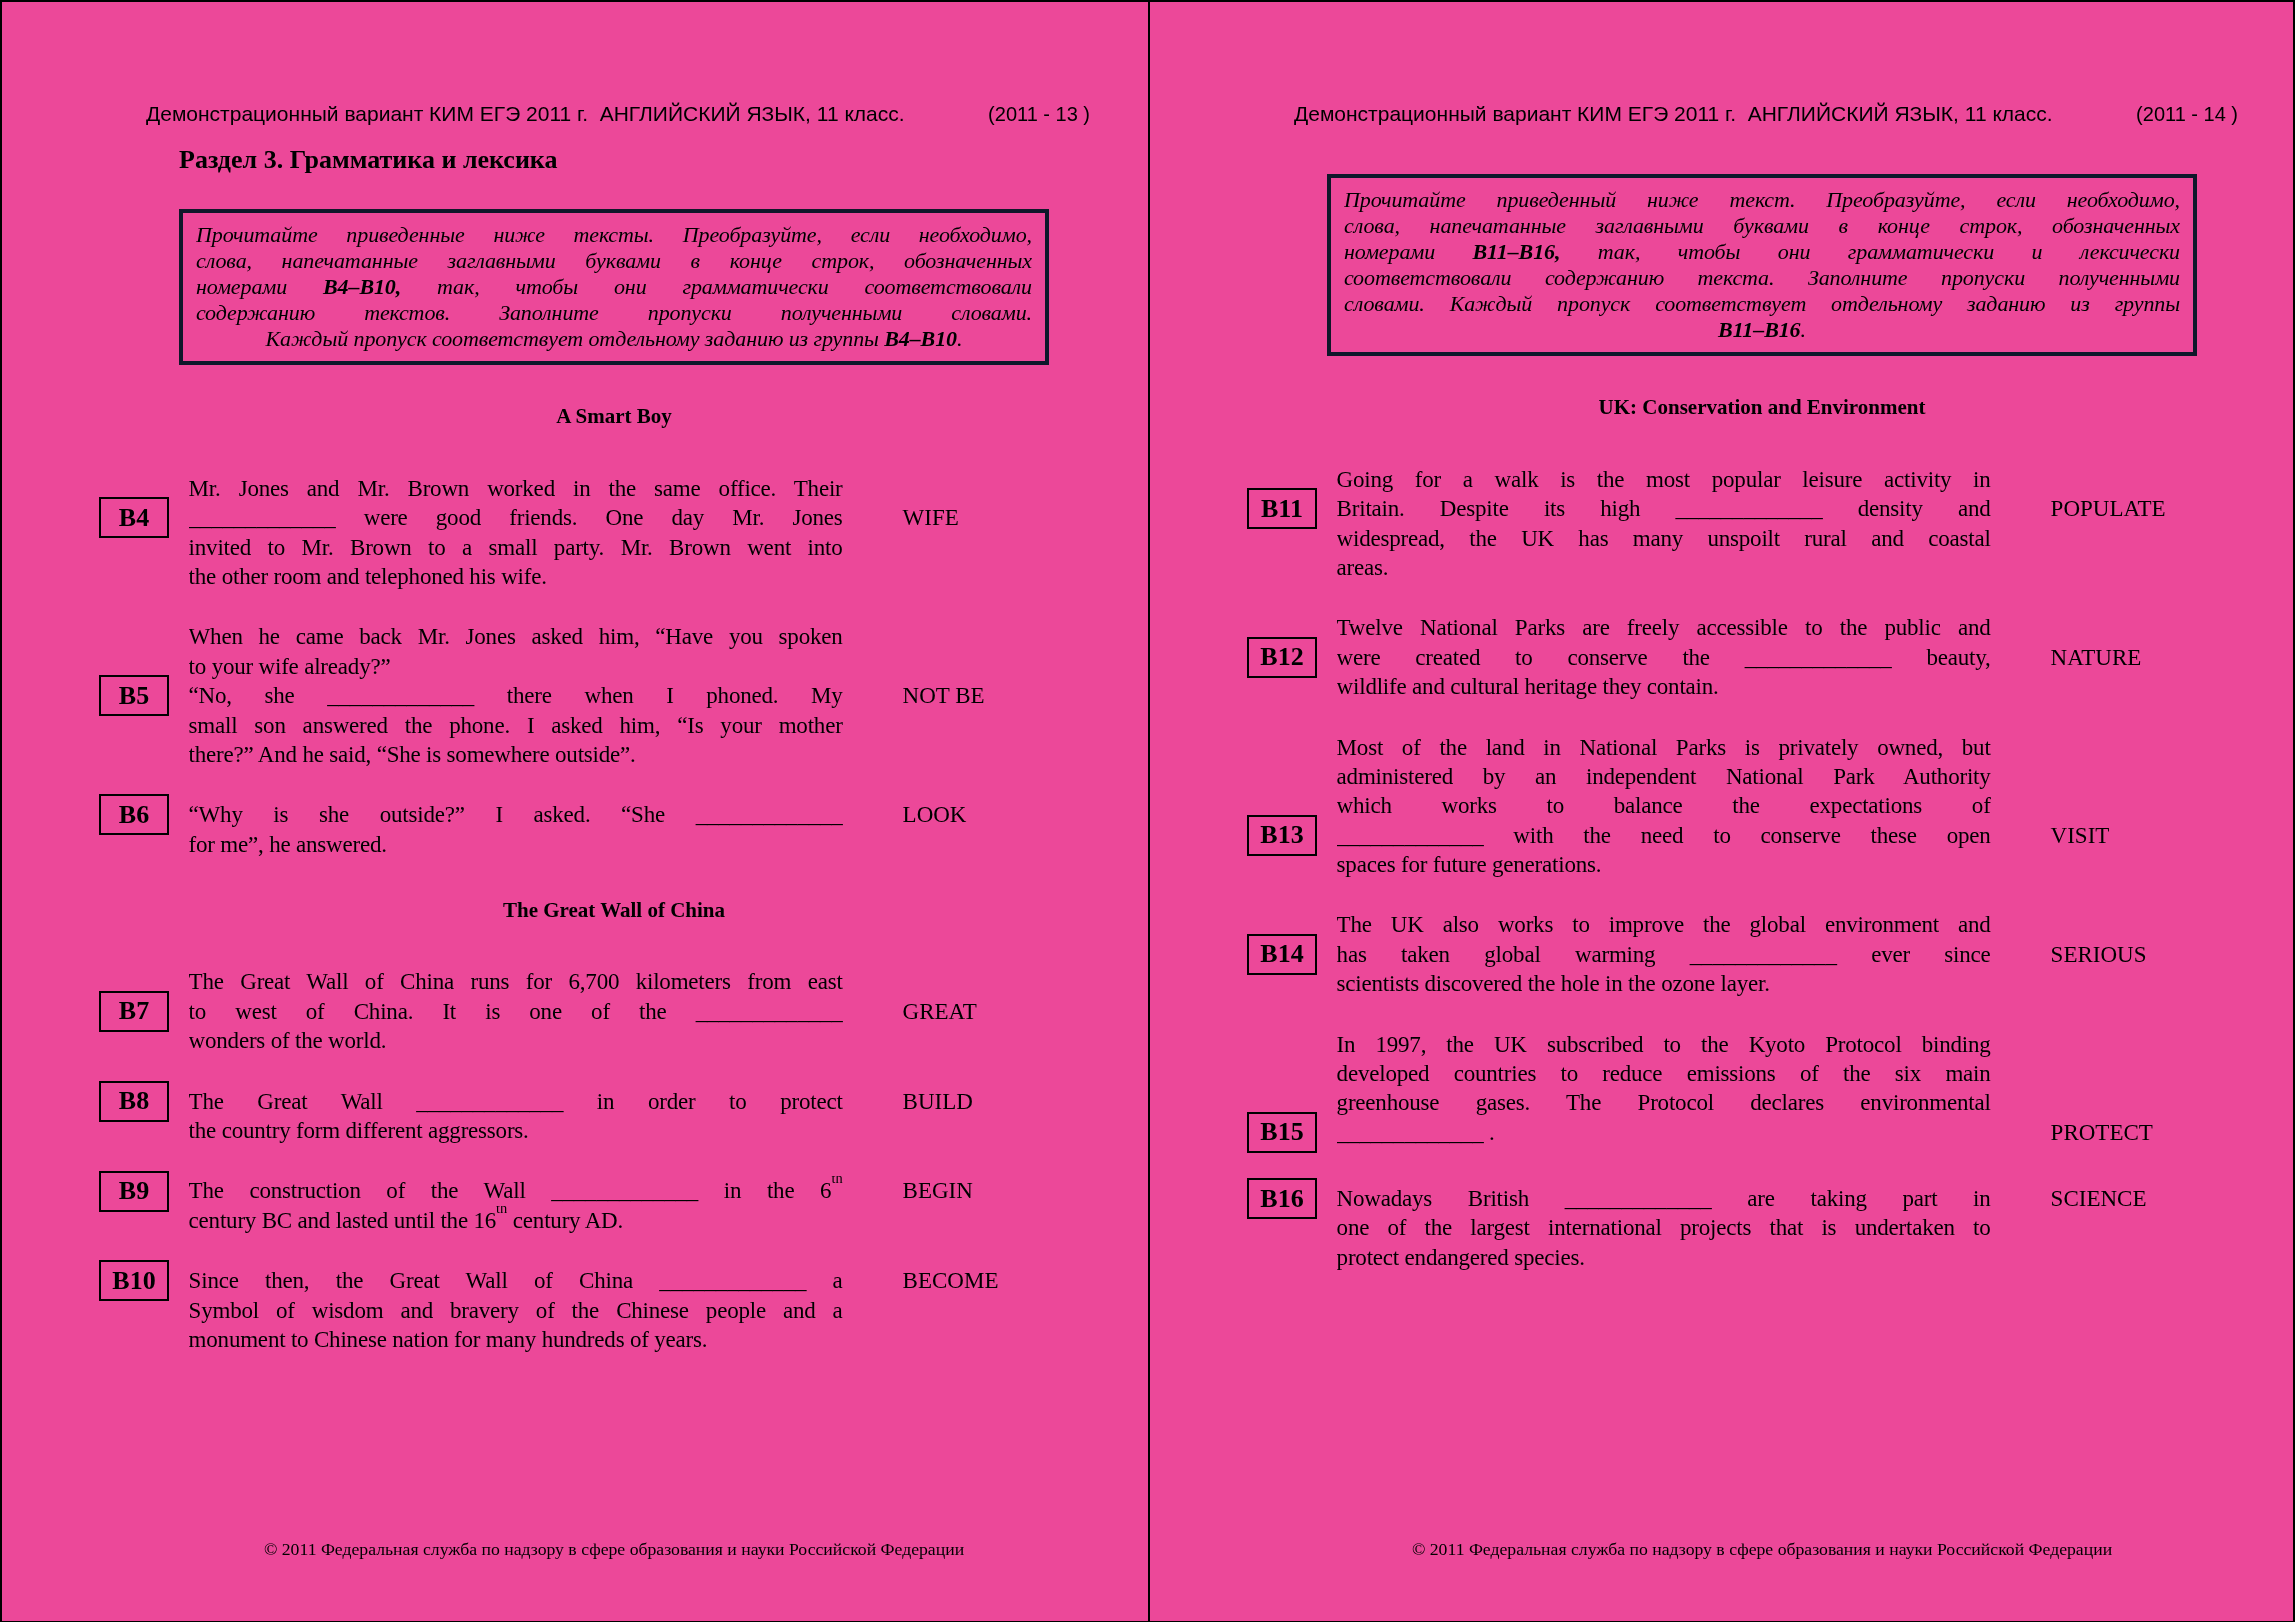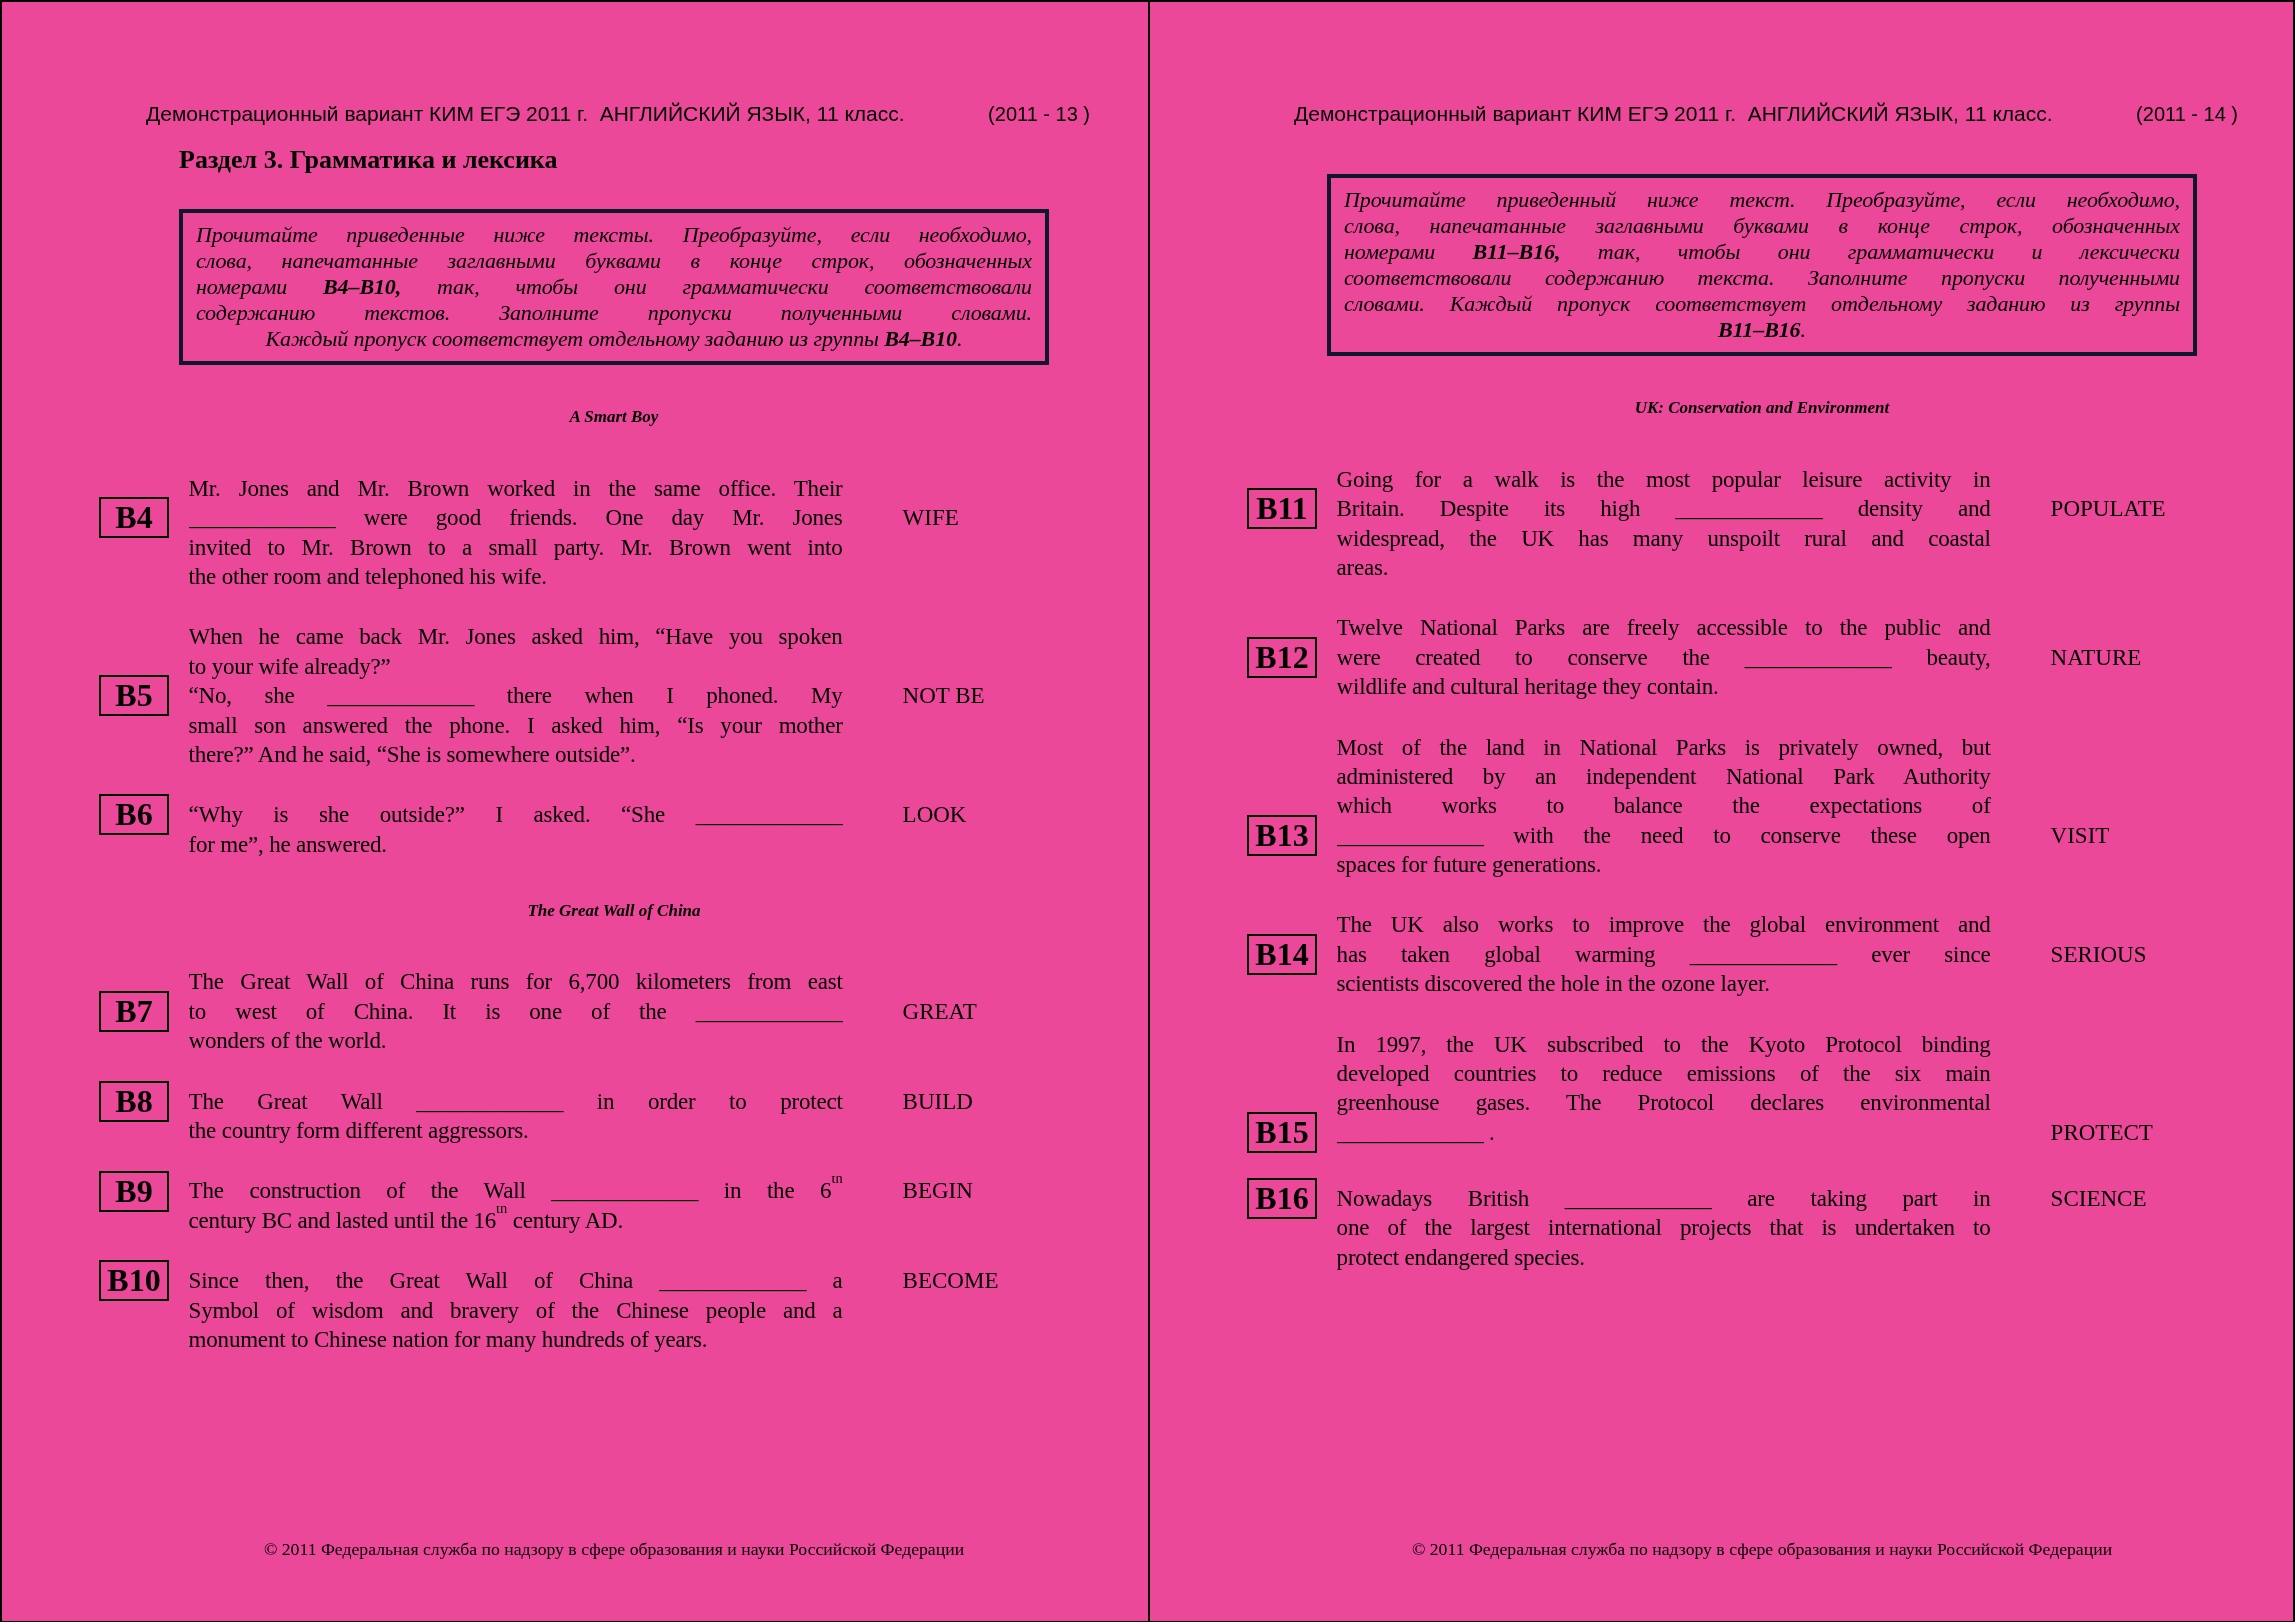--- a/index.html
+++ b/index.html
@@ -43,36 +43,36 @@
     padding:9.2px 13px;
     font-style:italic;font-size:22px;line-height:26px;
     letter-spacing:-0.1px;
   }
   .page-right .instruction{margin-top:47px;}
   .iline{height:26px;overflow:hidden;text-align:center;}
   .iline.just{text-align:justify;text-align-last:justify;}
 
   .story-title{
     margin:37px 101px 0 177px;width:870px;box-sizing:border-box;
-    text-align:center;font-weight:bold;font-size:17px;line-height:29.4px;font-style:italic;
+    text-align:center;font-weight:bold;font-size:21px;line-height:29.4px;
   }
 
   .item{
     display:grid;
     grid-template-columns:70px 19.6px 654px auto;
     margin:31px 0 0 97px;
   }
   .story-title + .item{margin-top:42px;}
 
   .label{
     grid-column:1;
     width:70px;height:41px;box-sizing:border-box;
     border:2.6px solid #000;
     display:flex;align-items:center;justify-content:center;
-    font-weight:bold;font-size:32px;
+    font-weight:bold;font-size:26px;
     margin-top:calc(var(--bl,0) * 29.4px - 5.9px);
   }
   .text{
     grid-column:3;
     font-size:23px;line-height:29.4px;letter-spacing:-0.2px;
   }
   .line{height:29.4px;overflow:hidden;}
   .line.just{text-align:justify;text-align-last:justify;}
   .keyword{
     grid-column:4;

